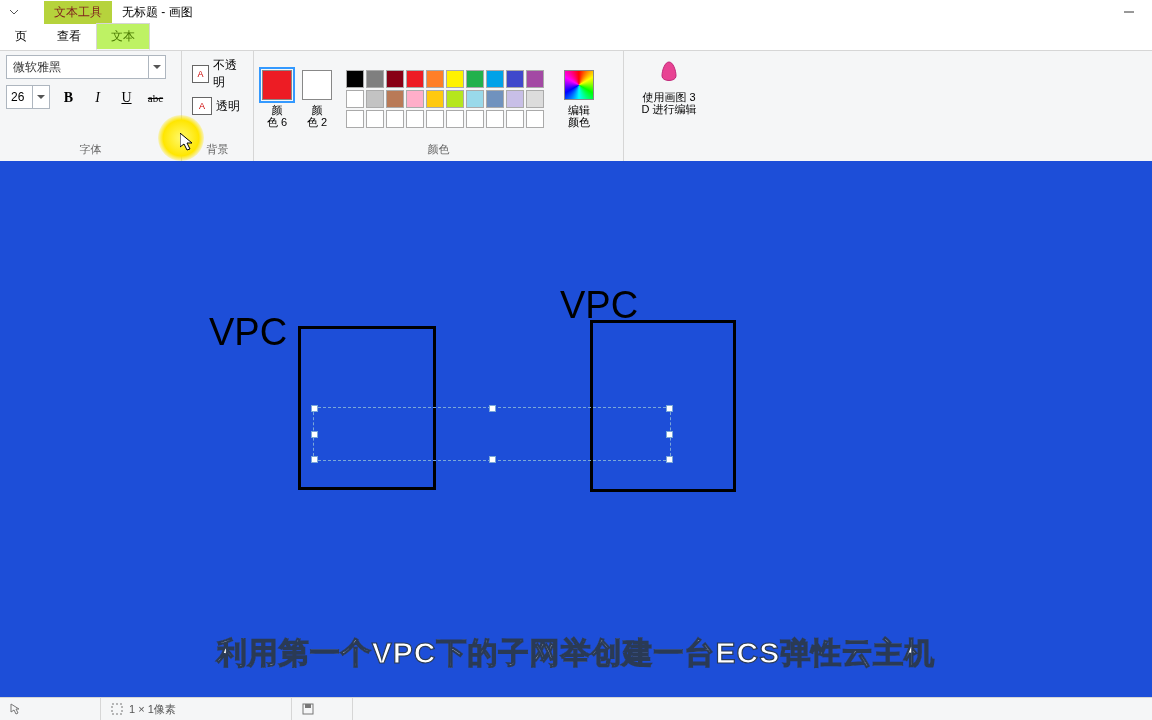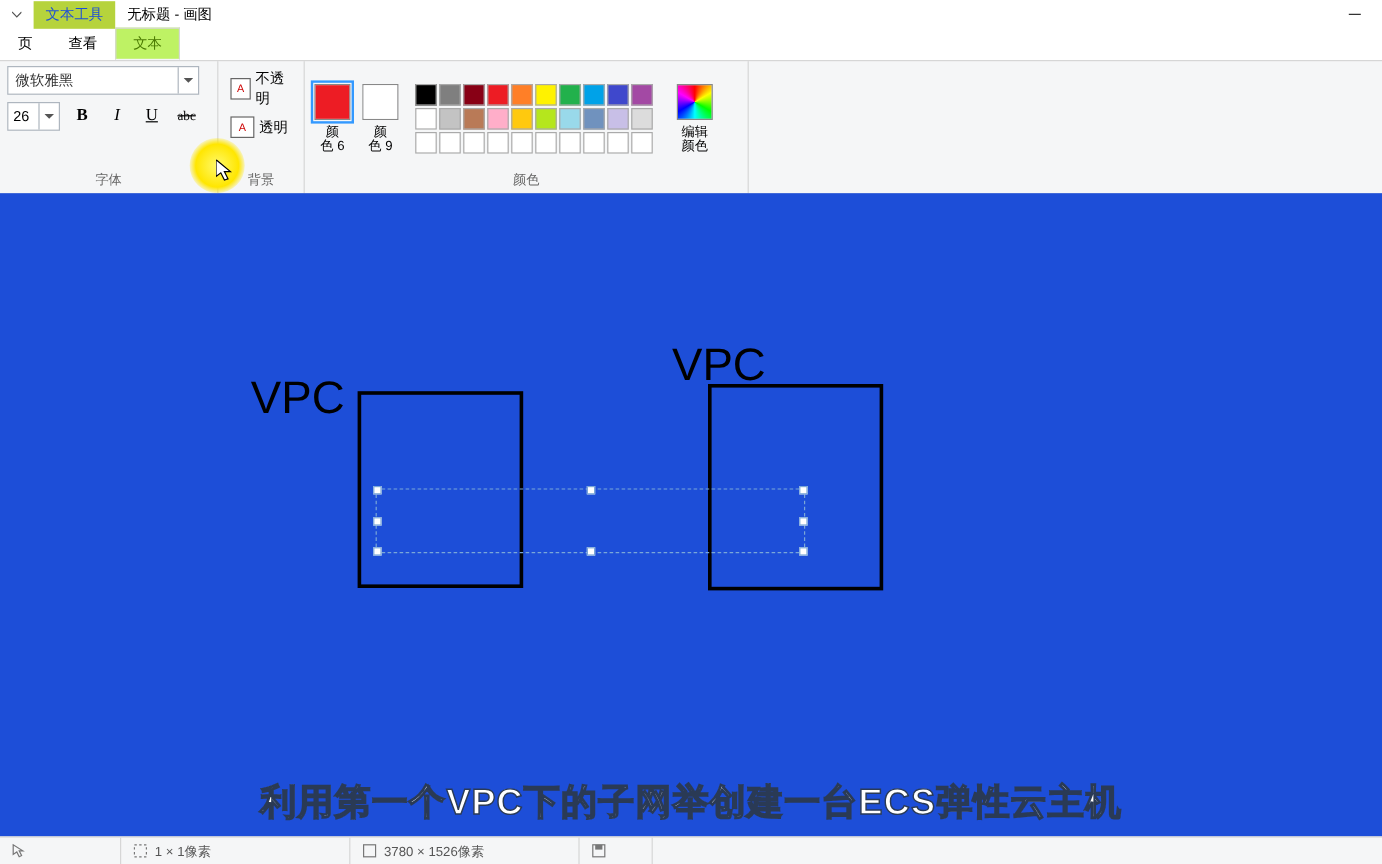--- a/index.html
+++ b/index.html
@@ -3,42 +3,42 @@
 <meta charset="utf-8">
 <style>
 html,body{margin:0;padding:0;font-family:"Microsoft YaHei","微软雅黑",sans-serif;font-size:12px;background:#fff;overflow:hidden;user-select:none}
 #app{width:1152px;height:720px;position:relative}
 
 
 .titlebar{height:24px;display:flex;align-items:center;background:#fff}
 .qat{display:flex;align-items:center;height:24px;padding:0 4px}
 .qat-btn{width:16px;height:16px;display:flex;align-items:center;justify-content:center;margin:0 2px}
 .title-text{font-size:12px;color:#000;margin-left:10px}
-.tab-context{background:#b6d33c;color:#1d4ed8;padding:3px 10px;font-size:12px;margin-left:0}
+.tab-context{background:#b6d33c;color:#7f1d1d;padding:3px 10px;font-size:12px;margin-left:16px}
 .win-controls{position:absolute;right:0;top:0;display:flex}
 .win-btn{width:46px;height:24px;display:flex;align-items:center;justify-content:center;color:#555}
 
 
 .tabs{height:26px;display:flex;align-items:end;border-bottom:0;background:#fff}
 .tab{padding:4px 14px;font-size:12px;color:#000;border:1px solid transparent}
 .tab.active{background:#bef264;border:1px solid #d6d6d6;border-bottom-color:#f5f6f7;position:relative;z-index:2}
 .tab.ctx{color:#4a7a00}
 
 
 .ribbon{height:110px;background:#f5f6f7;border-top:1px solid #d6d6d6;border-bottom:1px solid #d6d6d6;display:flex;position:relative}
 .group{height:100%;border-right:1px solid #d6d6d6;display:flex;flex-direction:column;justify-content:space-between;padding:4px 6px 2px;box-sizing:border-box}
 .group-label{text-align:center;font-size:11px;color:#666;padding-bottom:2px}
 .group-content{display:flex;align-items:flex-start;gap:6px;flex:1}
 
 
 .font-stack{display:flex;flex-direction:column;gap:6px;width:160px}
 .font-select{display:flex;align-items:center;border:1px solid #aeb6bf;background:#fff;height:22px}
 .font-select span{padding:0 6px;flex:1;font-size:12px;color:#333}
 .dd-btn{width:16px;height:22px;border-left:1px solid #aeb6bf;display:flex;align-items:center;justify-content:center}
-.font-row2{display:flex;gap:8px;align-items:center}
+.font-row2{display:flex;gap:8px;align-items:flex-end}
 .size-select{width:44px;height:22px;border:1px solid #aeb6bf;background:#fff;display:flex;align-items:center}
 .size-select span{padding:0 4px;flex:1}
 .fmt-btn{width:22px;height:22px;display:flex;align-items:center;justify-content:center;font-family:"Times New Roman",serif;font-size:14px}
 .fmt-b{font-weight:bold}
 .fmt-i{font-style:italic}
 .fmt-u{text-decoration:underline}
 .fmt-s{text-decoration:line-through}
 
 
 .bg-stack{display:flex;flex-direction:column;gap:2px;position:relative}
@@ -68,21 +68,21 @@
 
 .canvas-wrap{position:absolute;top:161px;left:0;right:0;bottom:22px;background:#1d4ed8;overflow:hidden}
 .shape{position:absolute;border:3px solid #000}
 .shape1{left:298px;top:165px;width:132px;height:158px}
 .shape2{left:590px;top:159px;width:140px;height:166px}
 .txt{position:absolute;font-family:"微软雅黑",sans-serif;font-weight:400;color:#000}
 .txt1{left:209px;top:150px;font-size:38px}
 .txt2{left:560px;top:123px;font-size:38px}
 .textbox{position:absolute;left:313px;top:246px;width:356px;height:52px;border:1px dashed #7aa7d8}
 .handle{position:absolute;width:5px;height:5px;background:#fff;border:1px solid #7aa7d8}
-.caption{position:absolute;left:0;right:0;bottom:9px;text-align:center;font-size:30px;font-weight:600;color:#fff;-webkit-text-stroke:1.2px #2a3a55;letter-spacing:1px}
+.caption{position:absolute;left:0;right:0;bottom:24px;text-align:center;font-size:30px;font-weight:600;color:#fff;-webkit-text-stroke:1.2px #2a3a55;letter-spacing:1px}
 
 
 .status{position:absolute;left:0;right:0;bottom:0;height:22px;background:#f5f6f7;border-top:1px solid #d6d6d6;display:flex;align-items:flex-end;font-size:11px;color:#555}
 .status-sec{display:flex;align-items:center;gap:6px;padding:0 10px;border-right:1px solid #d6d6d6;height:100%}
 .status-spacer{flex:1}
 .zoom{display:flex;align-items:center;gap:6px;padding:0 10px}
 .zbtn{width:16px;height:16px;border:1px solid #aaa;border-radius:50%;display:flex;align-items:center;justify-content:center;background:#fff}
 .zslider{width:90px;height:3px;background:#ccc;position:relative}
 .zslider::after{content:"";position:absolute;left:50%;top:-4px;width:8px;height:11px;background:#888;border-radius:2px;transform:translateX(-50%)}
 </style>
@@ -169,21 +169,21 @@
         <div class="color-big-slot">
           <div class="color-big sel">
               <div class="sw" id="c1sw" style="background: rgb(237, 28, 36);"></div>
             </div>
           <div class="color-lbl"><span>颜</span><br><span>色 6</span></div>
         </div>
         <div class="color-big-slot">
           <div class="color-big">
               <div class="sw" id="c2sw" style="background: rgb(255, 255, 255);"></div>
             </div>
-          <div class="color-lbl"><span>颜</span><br><span>色 9</span></div>
+          <div class="color-lbl"><span>颜</span><br><span>色 2</span></div>
         </div>
         <div class="palette" id="palette">
             <div class="pal-row">
               <div class="pal" style="background: rgb(0, 0, 0);"></div>
               <div class="pal" style="background: rgb(127, 127, 127);"></div>
               <div class="pal" style="background: rgb(136, 0, 21);"></div>
               <div class="pal" style="background: rgb(237, 28, 36);"></div>
               <div class="pal" style="background: rgb(255, 127, 39);"></div>
               <div class="pal" style="background: rgb(255, 242, 0);"></div>
               <div class="pal" style="background: rgb(34, 177, 76);"></div>
@@ -217,20 +217,30 @@
             </div>
           </div>
         <div class="edit-colors">
           <div class="edit-sw"></div>
           <div class="color-lbl"><span>编辑</span><br><span>颜色</span></div>
         </div>
       </div>
       <div class="group-label">颜色</div>
     </div>
 
+    <div class="group" style="border-right:none">
+      <div class="paint3d">
+        <div class="p3d-icon">
+          <svg width="26" height="26" viewBox="0 0 26 26">
+              <path d="M13 2 C9 2 6 10 6 16 C6 22 20 22 20 16 C20 10 17 2 13 2 Z" fill="#e84393" stroke="#c0297a"></path>
+            </svg>
+        </div>
+        <div class="color-lbl"><span>使用画图 3</span><br><span>D 进行编辑</span></div>
+      </div>
+    </div>
 
     <div class="spot"></div>
     <svg class="cursor" width="16" height="20">
         <path d="M0 0 L0 14 L4 11 L7 17 L10 16 L7 10 L12 10 Z" fill="#fff" stroke="#000"></path>
       </svg>
   </div>
 
   <div class="canvas-wrap">
     <div class="txt txt1">VPC</div>
     <div class="txt txt2">VPC</div>
@@ -254,26 +264,20 @@
       <svg width="12" height="12">
           <path d="M1 1 L1 9 L4 7 L6 11 L8 10 L6 6 L9 6 Z" fill="none" stroke="#777"></path>
         </svg>
     </div>
     <div class="status-sec" style="width:170px">
       <svg width="12" height="12">
           <rect x="1" y="1" width="10" height="10" fill="none" stroke="#777" stroke-dasharray="2"></rect>
         </svg>
       <span>1 × 1像素</span>
     </div>
-    <div class="status-sec" style="width:170px">
-      <svg width="12" height="12">
-          <rect x="1" y="1" width="10" height="10" fill="none" stroke="#777"></rect>
-        </svg>
-      <span>3780 × 1526像素</span>
-    </div>
     <div class="status-sec" style="width:40px">
       <svg width="12" height="12">
           <rect x="1" y="1" width="10" height="10" fill="none" stroke="#777"></rect>
           <rect x="3" y="1" width="6" height="4" fill="#777"></rect>
         </svg>
     </div>
     <div class="status-spacer"></div>
   </div>
 
 </div>

